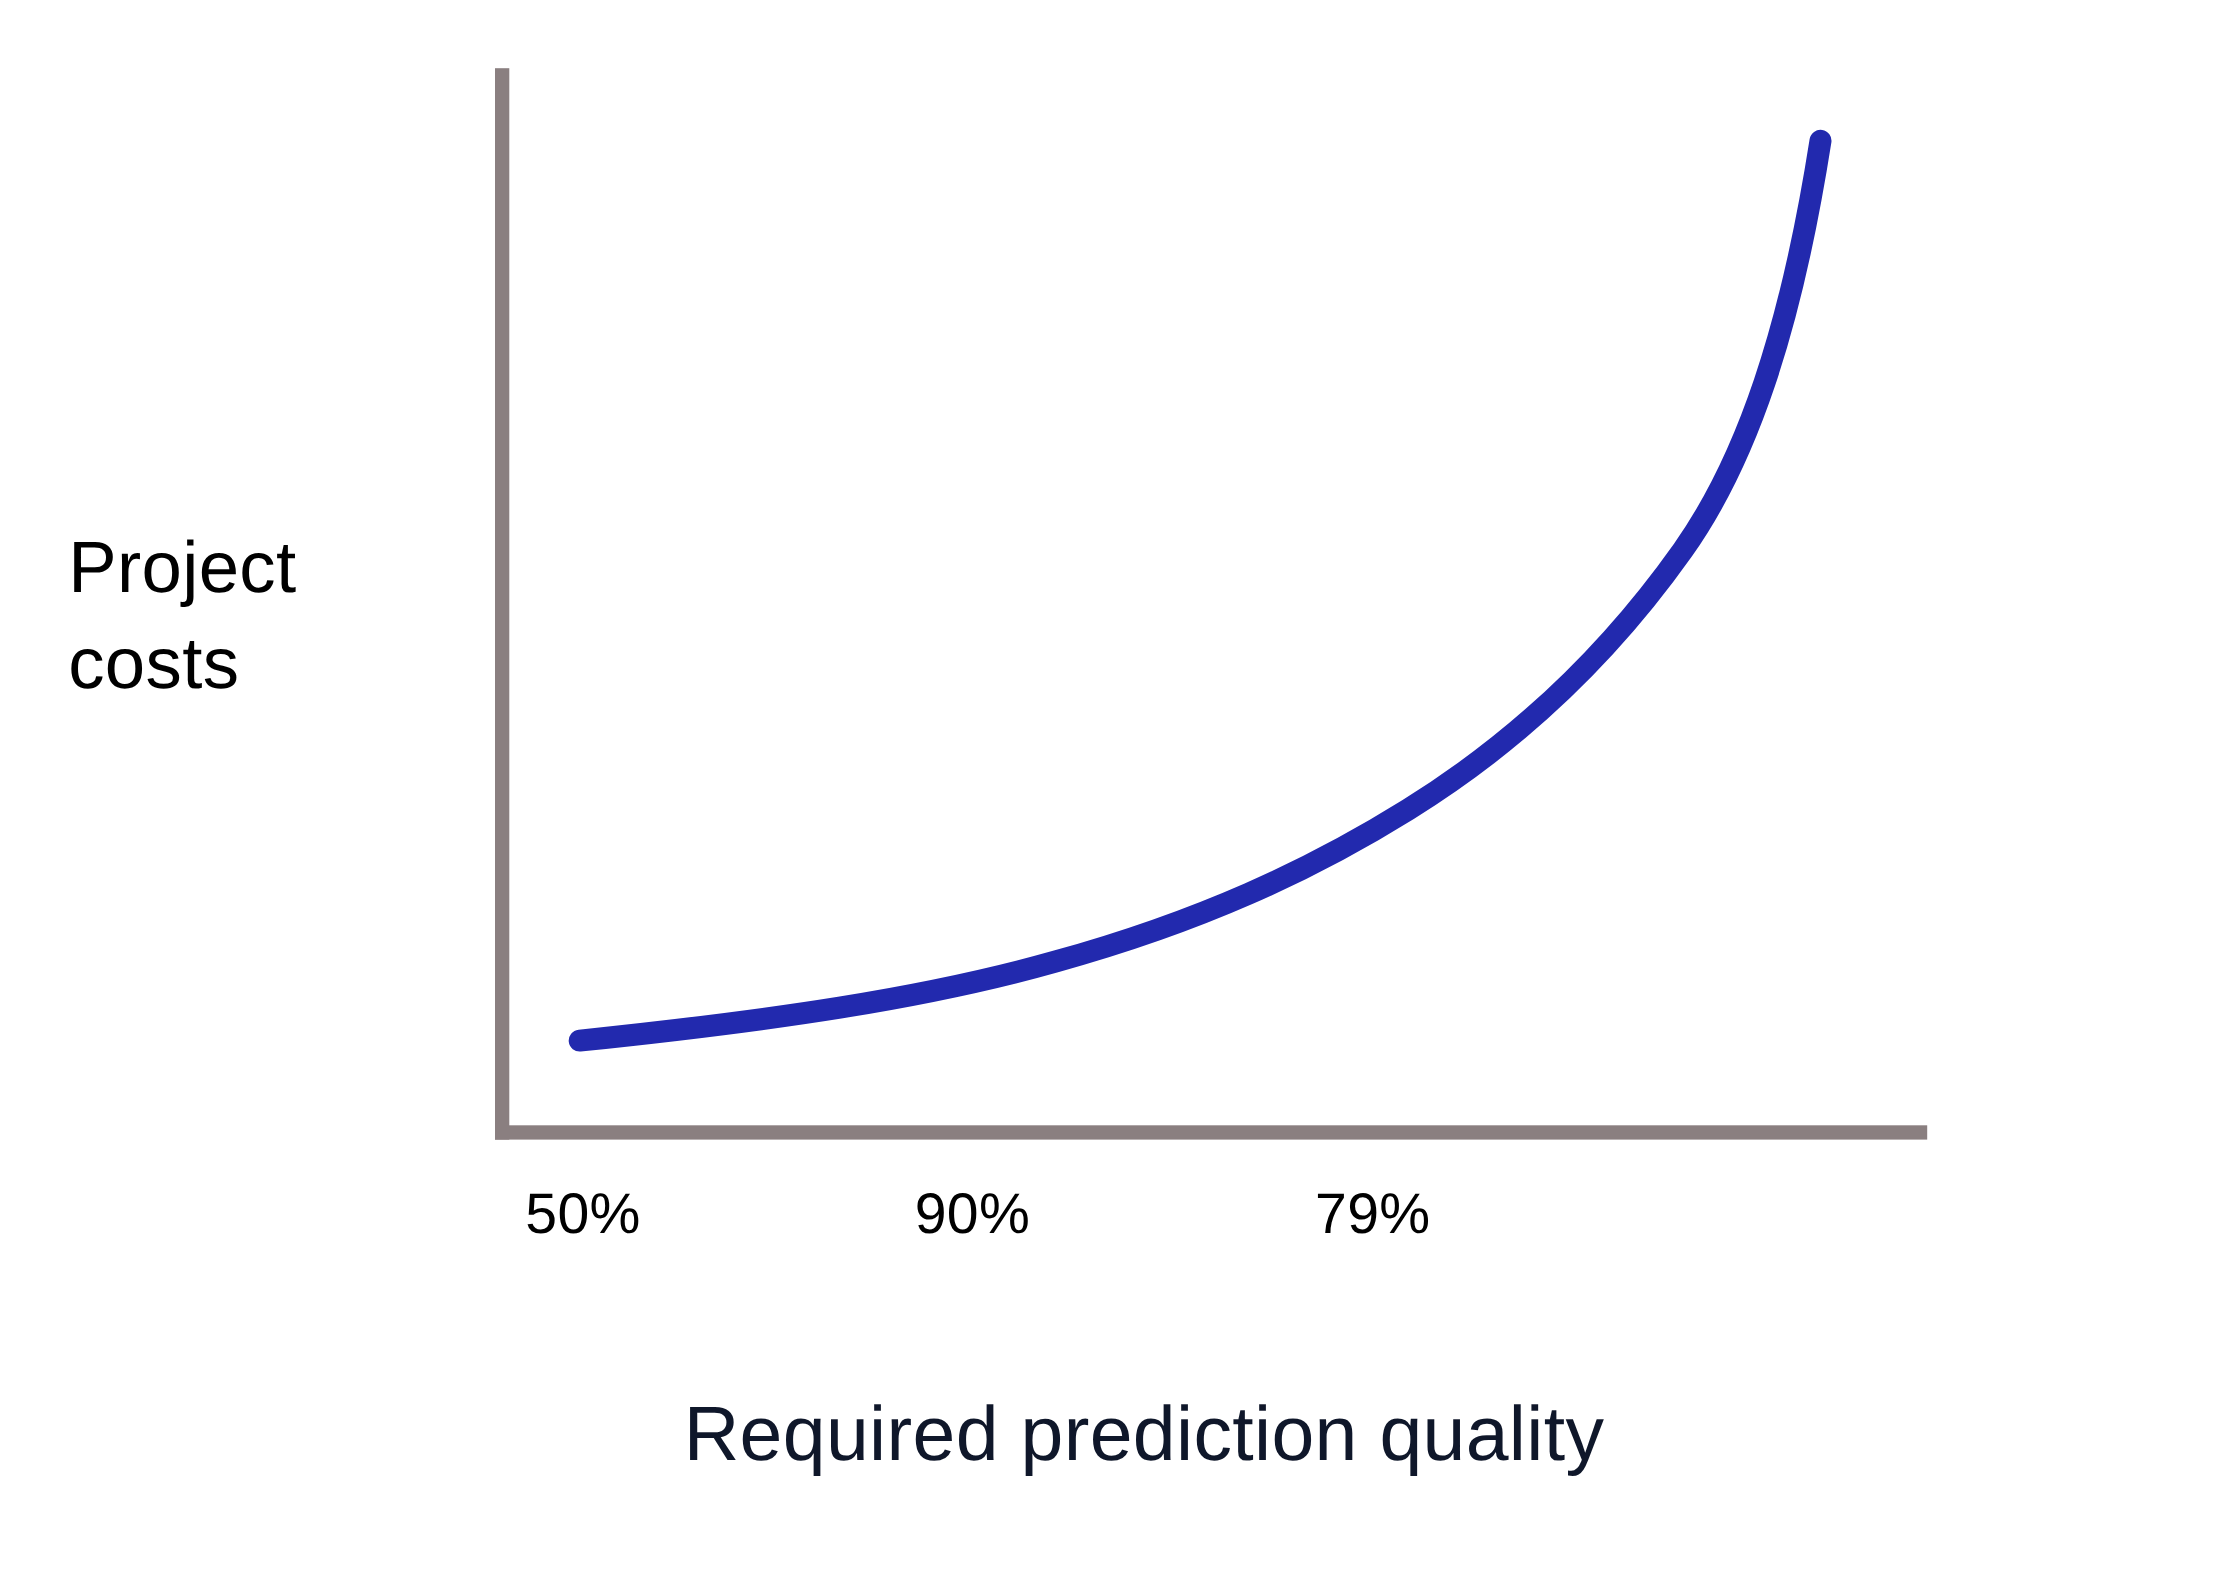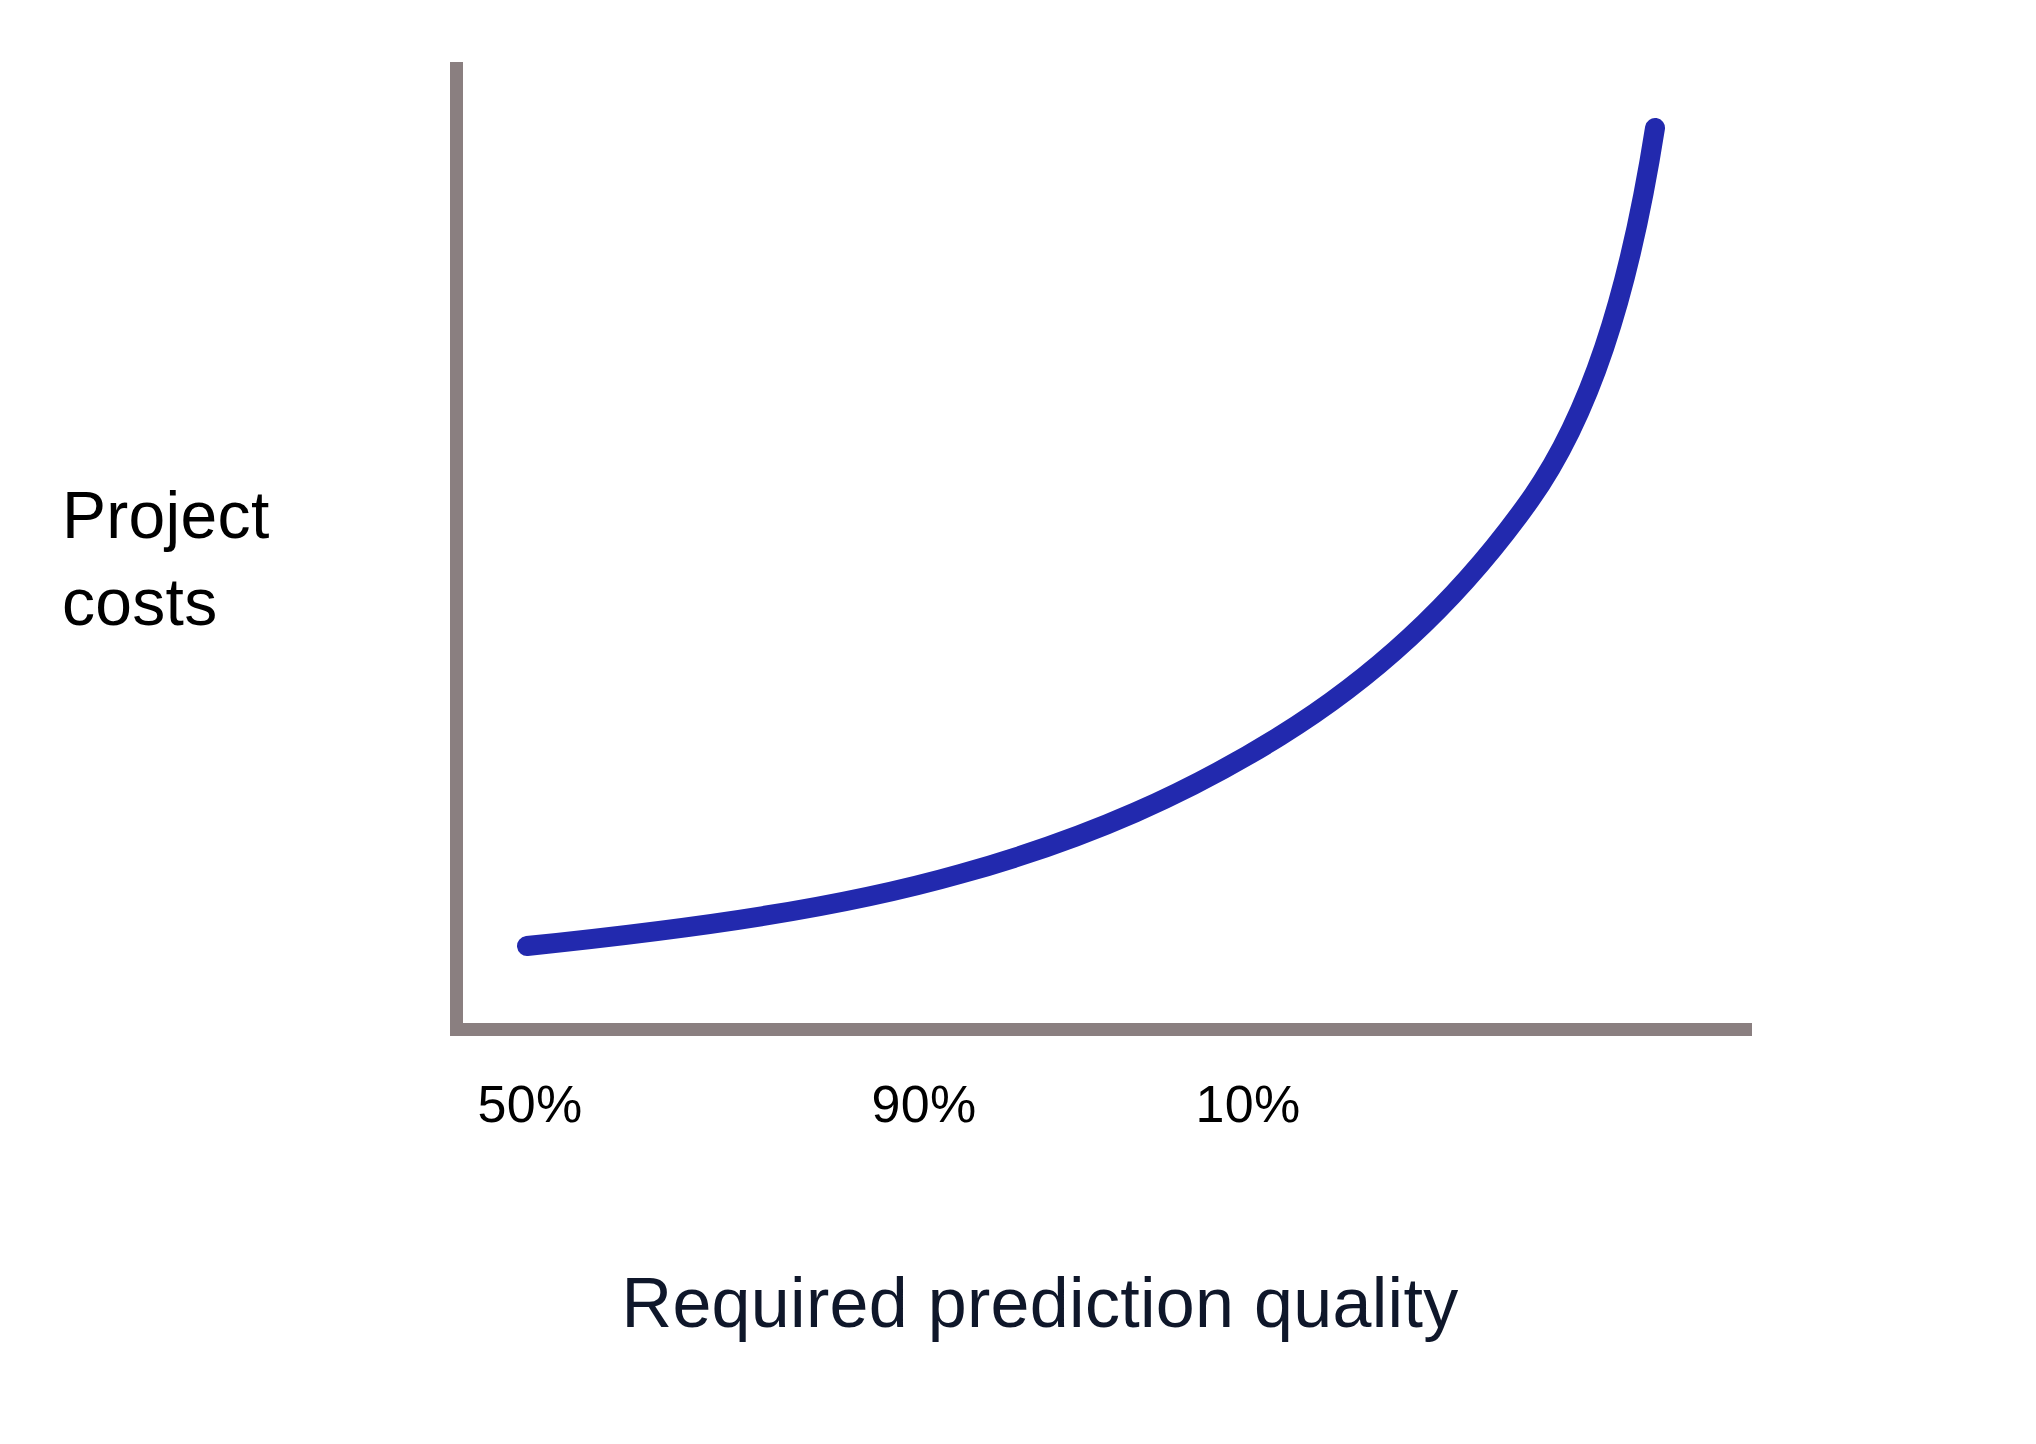--- a/index.html
+++ b/index.html
@@ -89,21 +89,21 @@
              C 1090 838, 1190 792, 1280 736
              C 1380 674, 1462 596, 1530 500
              C 1588 418, 1628 300, 1655 128" fill="none" stroke="#2229ae" stroke-width="20" stroke-linecap="round" stroke-linejoin="round"></path>
   </svg>
 
   <div class="y-axis-label">Project
 costs</div>
 
   <div class="tick-layer">
     <div class="tick-label" style="left:530px">50%</div>
-    <div class="tick-label" style="left:924px">90%</div>
-    <div class="tick-label" style="left:1248px">10%</div>
+    <div class="tick-label" style="left:884px">90%</div>
+    <div class="tick-label" style="left:1248px">79%</div>
   </div>
 
   <div class="x-axis-title">
     <span>Required prediction quality</span>
   </div>
 
 </div>
 
 </body></html>

